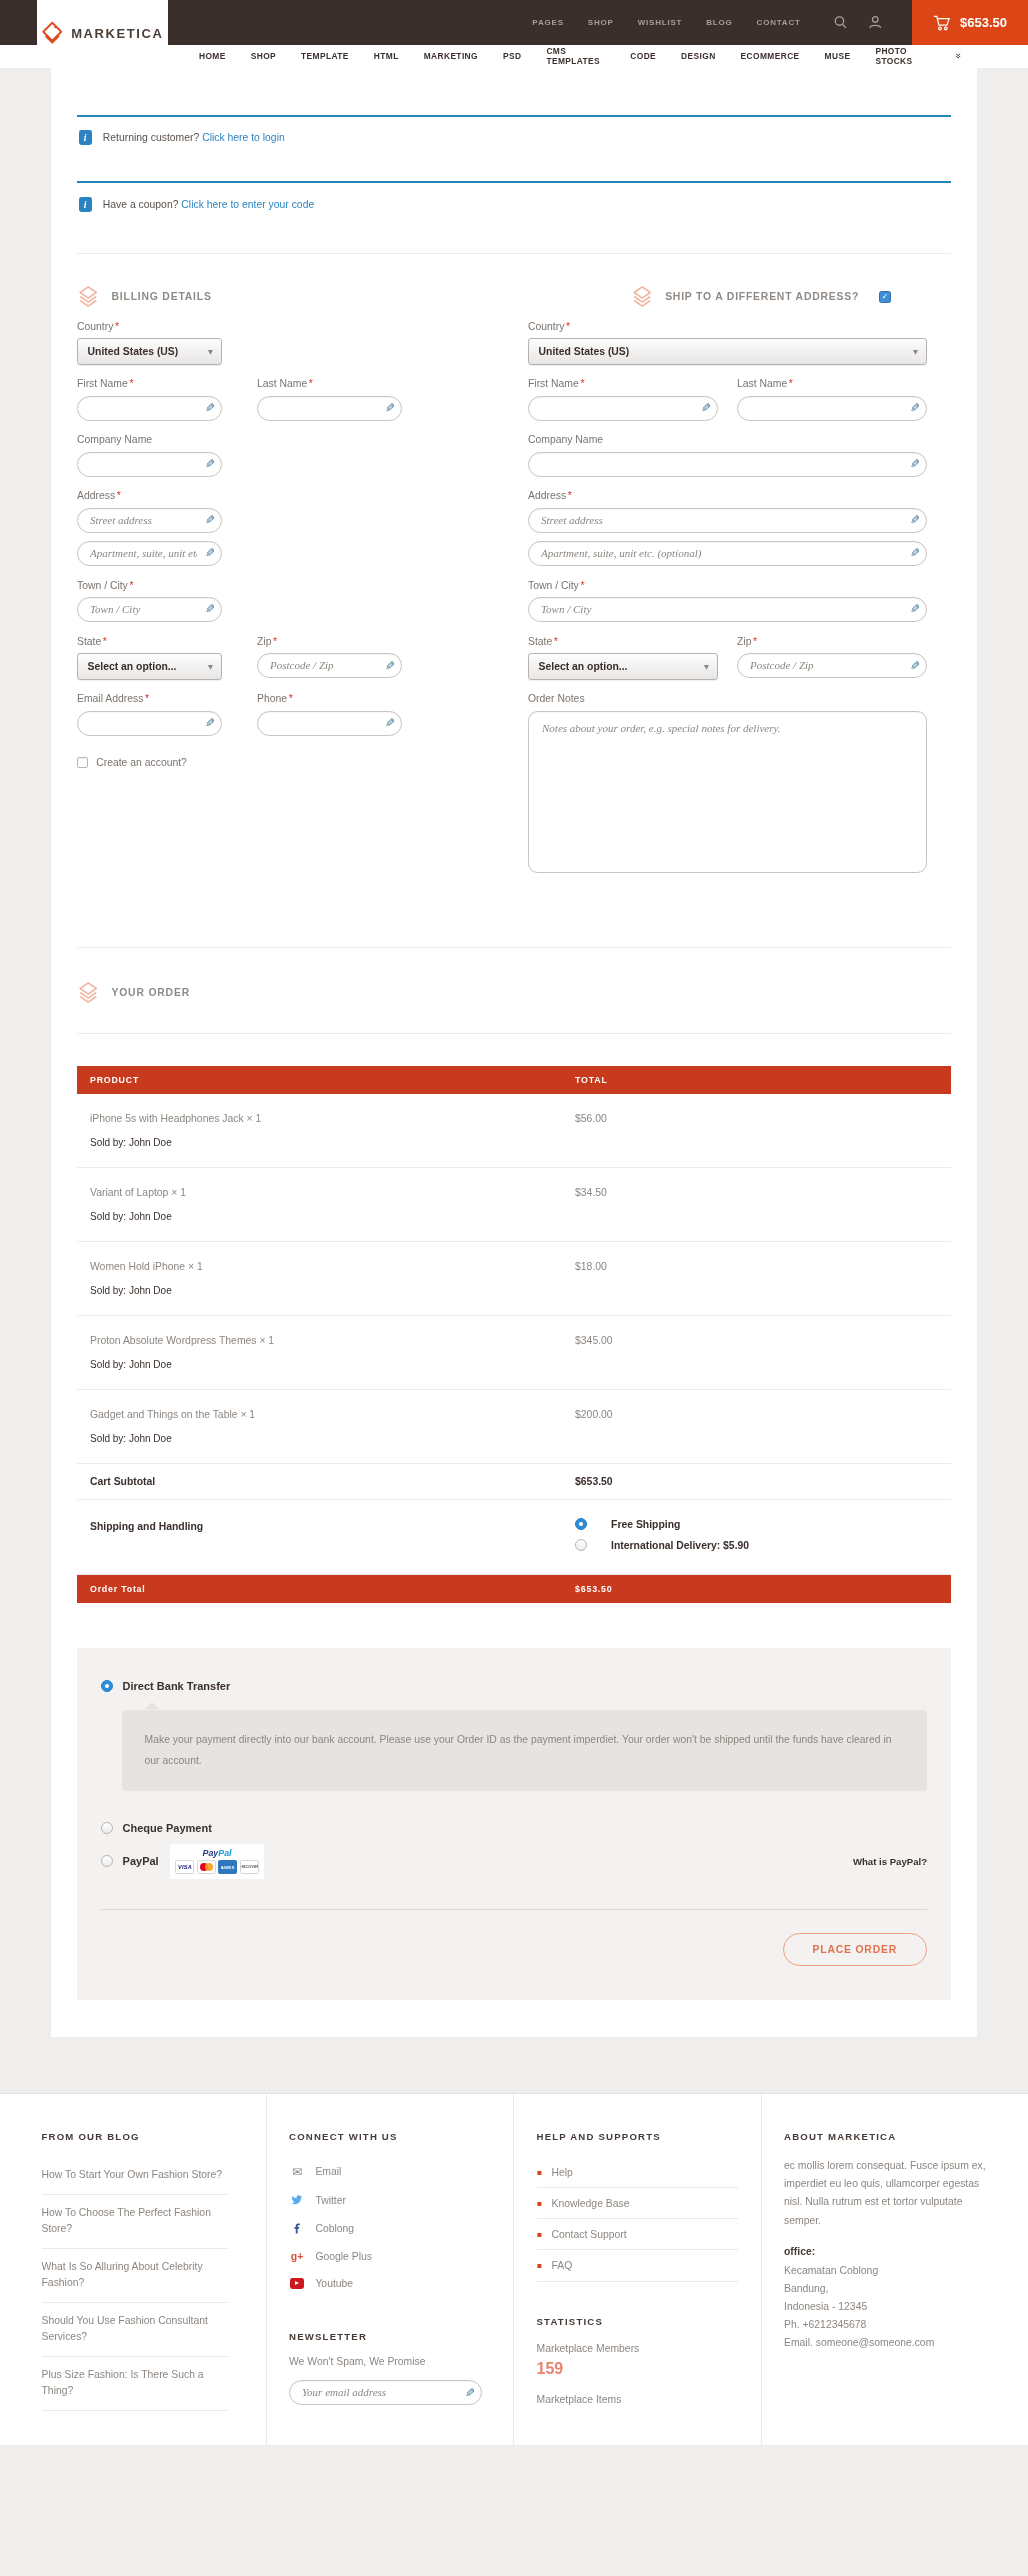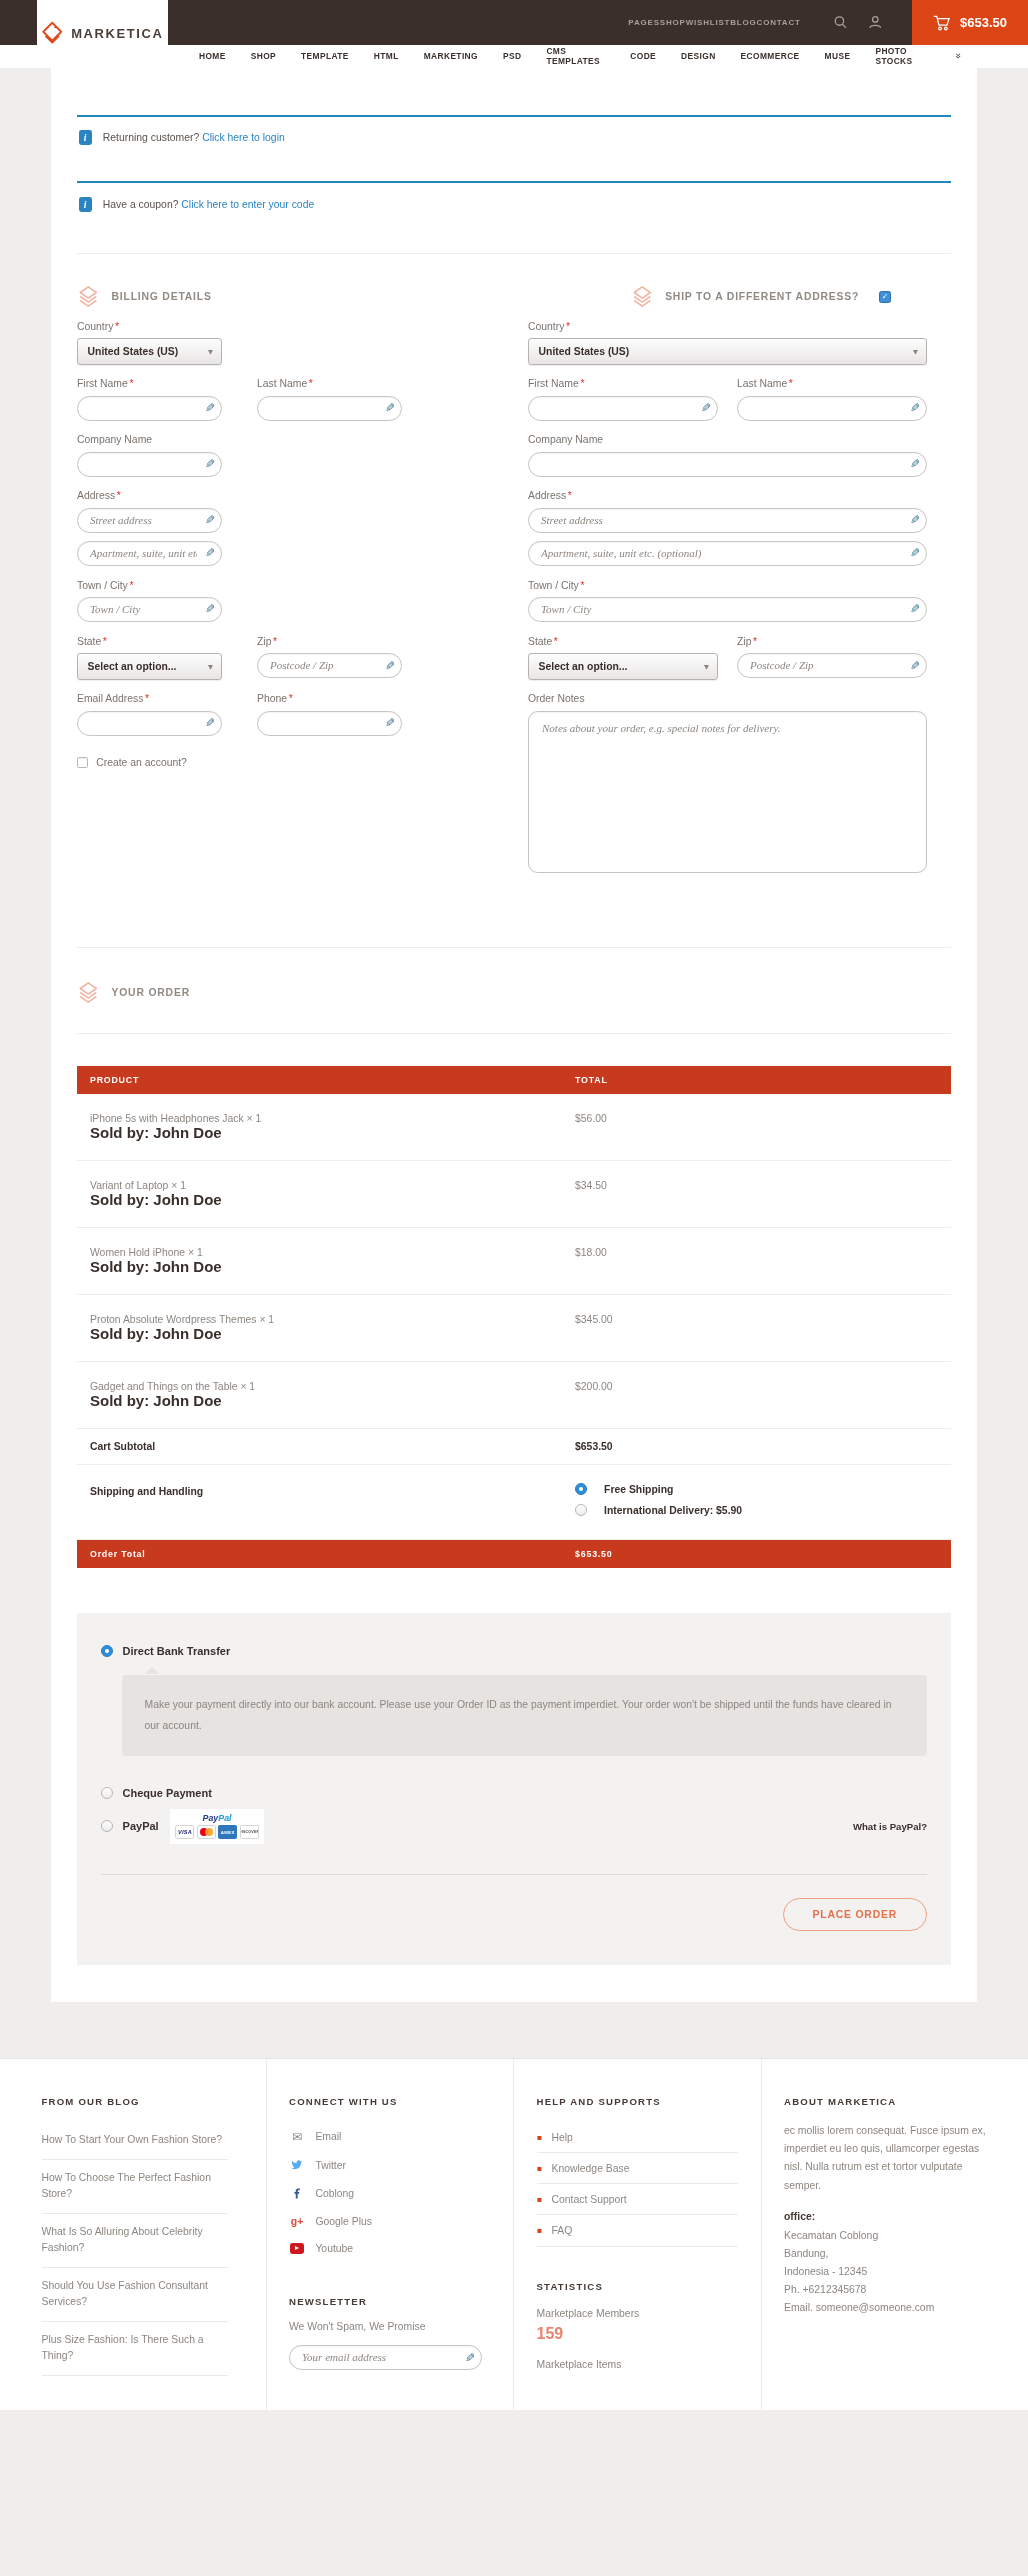--- a/index.html
+++ b/index.html
@@ -4,21 +4,21 @@
 <style>
   * { box-sizing: border-box; }
   html, body { margin:0; padding:0; background:#f0eeec; font-family:"Liberation Sans", sans-serif; color:#3a2f2b; }
   .page { width:1028px; margin:0 auto; }
 
   
   .topbar { position:relative; height:45px; background:#3a2f2a; display:flex; align-items:center; }
   .logo-block { position:absolute; left:37px; top:0; width:131px; height:67px; background:#fff; z-index:5;
     display:flex; align-items:center; justify-content:center; gap:7.2px; }
   .brand-text { font-size:13px; font-weight:bold; letter-spacing:1.6px; color:#4a3f38; }
-  .topnav { display:flex; margin-left:auto; align-items:center; }
+  .topnav { display:flex; gap:24px; margin-left:auto; align-items:center; }
   .topnav-item { font-size:8px; font-weight:bold; letter-spacing:0.8px; color:#a89f9a; cursor:pointer; }
   .hd-icons { display:flex; gap:21px; align-items:center; margin:0 29px 0 32px; }
   .cart-btn { height:45px; background:#dc4516; display:flex; align-items:center; gap:9.6px; padding:0 21px; cursor:pointer; }
   .cart-total { color:#fff; font-weight:bold; font-size:13px; }
 
   
   .subnav { background:#fff; height:22.5px; display:flex; align-items:center; gap:25px; padding-left:199px; position:relative; }
   .subnav-item { font-size:8.4px; font-weight:bold; letter-spacing:0.4px; color:#3a2f2b; cursor:pointer; }
   .more-icon { margin-left:auto; margin-right:66px; font-size:10.4px; color:#3a2f2b; transform:rotate(90deg); cursor:pointer; font-family:"DejaVu Sans",sans-serif;}
 
@@ -80,28 +80,28 @@
   .order-sec { margin-top:71px; border-top:0.8px solid #eeeceb; }
   .order-head { display:flex; align-items:center; gap:12px; padding:34px 0 30.5px; border-bottom:0.8px solid #eeeceb; }
   .ord-table { margin-top:32px; }
   .ord-hrow, .ord-trow { display:flex; background:#c73a1d; color:#fff; font-size:8.8px; font-weight:bold; letter-spacing:0.8px; }
   .ord-hrow > div, .ord-trow > div { padding:8.8px 13px; }
   .c-prod { width:55.5%; }
   .c-tot { width:44.5%; }
   .ord-row { display:flex; border-bottom:0.8px solid #eeeceb; }
   .ord-row > div { padding:19px 13px; }
   .p-name { font-size:10.4px; color:#8d8680; }
-  .p-sold { font-size:15px; font-weight:bold; color:#3a2f2b; }
+  .p-sold { font-size:10px; font-weight:normal; color:#3a2f2b; margin-top:13px; }
   .p-price { font-size:10.4px; color:#8d8680; padding-top:9.6px; }
   .sub-row { display:flex; border-bottom:0.8px solid #eeeceb; font-size:10.4px; font-weight:bold; color:#3a2f2b; }
   .sub-row > div { padding:12px 13px; }
   .ship-row { display:flex; border-bottom:0.8px solid #eeeceb; font-size:10.4px; }
   .ship-row > div { padding:14.5px 13px; }
   .ship-label { font-weight:bold; color:#3a2f2b; padding-top:21px !important; }
-  .radio-line { display:flex; align-items:center; gap:17px; margin:4px 0 8.8px; font-weight:bold; color:#3a2f2b; cursor:pointer;}
+  .radio-line { display:flex; align-items:center; gap:24px; margin:4px 0 8.8px; font-weight:bold; color:#3a2f2b; cursor:pointer;}
   .radio { width:12px; height:12px; border-radius:50%; border:0.8px solid #b9b5b1; background:linear-gradient(#fff,#ececec);
     display:inline-flex; align-items:center; justify-content:center; flex:0 0 auto; }
   .radio.sel-on { background:#2f8dd8; border-color:#2a7ec2; }
   .radio.sel-on::after { content:""; width:4px; height:4px; border-radius:50%; background:#fff; }
 
   
   .pay-box { margin-top:45px; background:#f4f2f1; padding:32px 24px 34px; }
   .pay-method { display:flex; align-items:center; gap:9.6px; font-size:11px; font-weight:bold; color:#3a2f2b; }
   .pay-desc { position:relative; margin:17.7px 0 30.5px 21px; background:#e6e3e1; border-radius:4px; padding:19px 22.5px;
     font-size:10.4px; color:#8d8680; line-height:2.1; }

